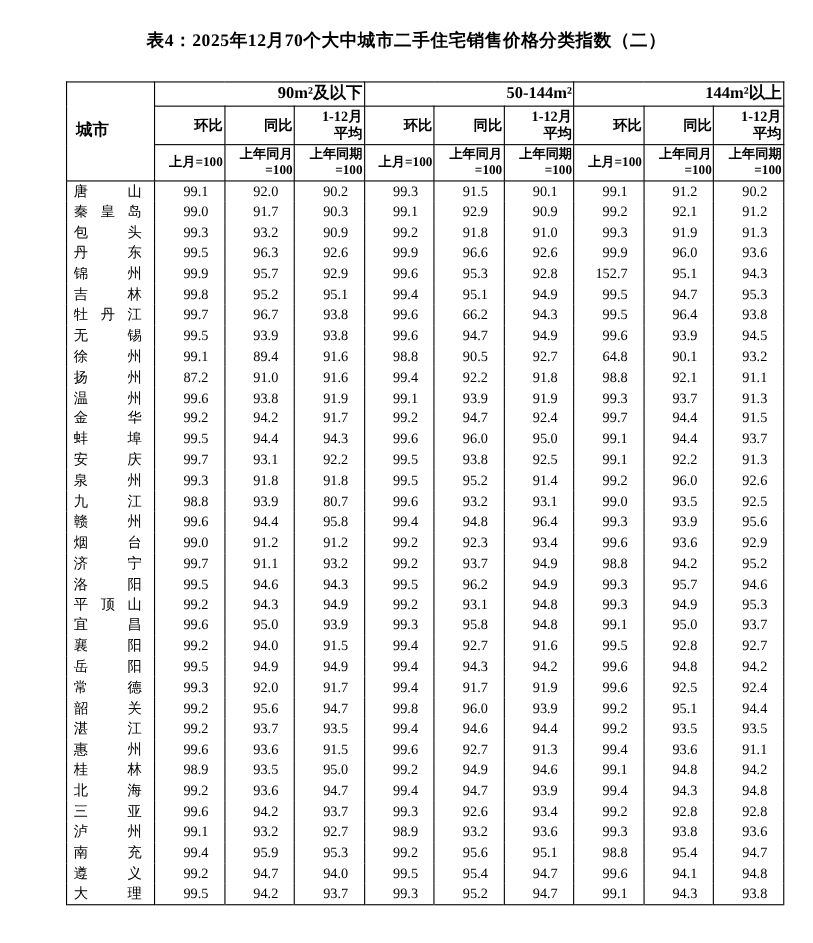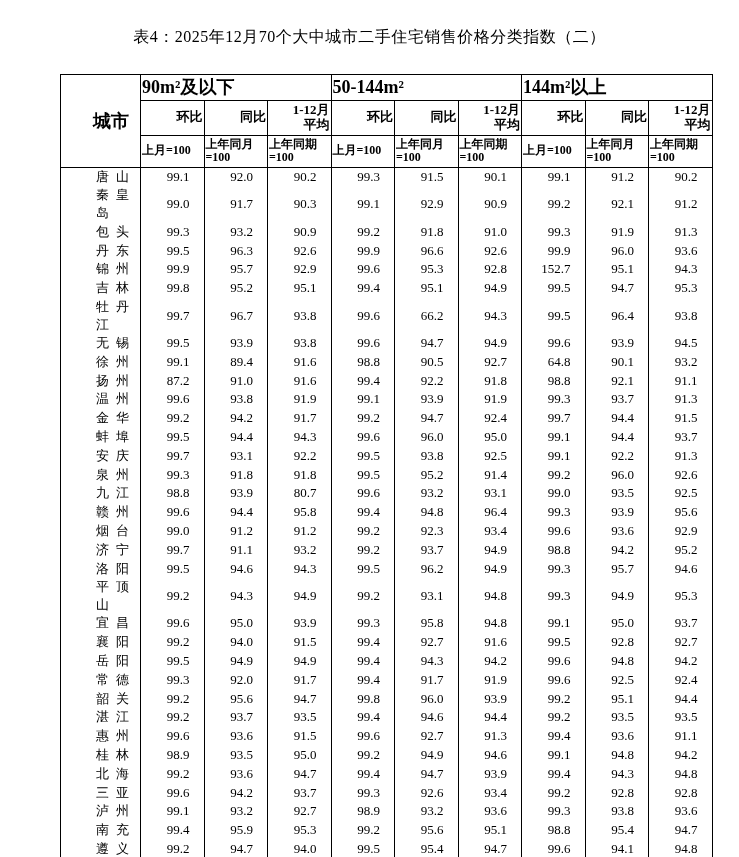--- a/index.html
+++ b/index.html
@@ -12,21 +12,21 @@
   .page {
     width: 739px;
     height: 857px;
     background: #ffffff;
     overflow: hidden;
   }
   .title {
     padding-top: 27px;
     text-align: center;
     font-size: 16px;
-    font-weight: normal;
+    font-weight: bold;
     letter-spacing: 0.5px;
   }
   .stats-table {
     border-collapse: collapse;
     table-layout: fixed;
     margin-left: 60px;
     margin-top: 26px;
     width: 652px;
     border: 1px solid #000;
     font-size: 13px;
@@ -36,51 +36,51 @@
   thead th {
     border: 1px solid #000;
     font-weight: bold;
     white-space: pre-line;
     line-height: 1.15;
     vertical-align: middle;
     padding: 2px 1px;
   }
   th.city-th {
     text-align: left;
-    padding-left: 32px;
-    font-size: 18px;
+    padding-left: 8px;
+    font-size: 15px;
   }
   th.group-th {
     height: 22px;
-    text-align: left;
-    font-size: 18px;
+    text-align: right;
+    font-size: 15px;
   }
   th.measure-th {
     height: 30px;
     text-align: right;
     font-size: 13px;
   }
   th.base-th {
     height: 30px;
-    text-align: left;
+    text-align: right;
     font-size: 12px;
     font-weight: bold;
   }
   tbody td {
     border-left: 1px solid #000;
     border-right: 1px solid #000;
     height: 18.8px;
     padding: 0;
     vertical-align: middle;
   }
   td.city-cell {
     text-align: justify;
     text-align-last: justify;
     -moz-text-align-last: justify;
-    padding-left: 35px;
+    padding-left: 6px;
     padding-right: 11px;
     font-size: 13px;
   }
   td.num-cell {
     text-align: right;
     padding-right: 14px;
     font-size: 13px;
   }
 </style>
 </head>

